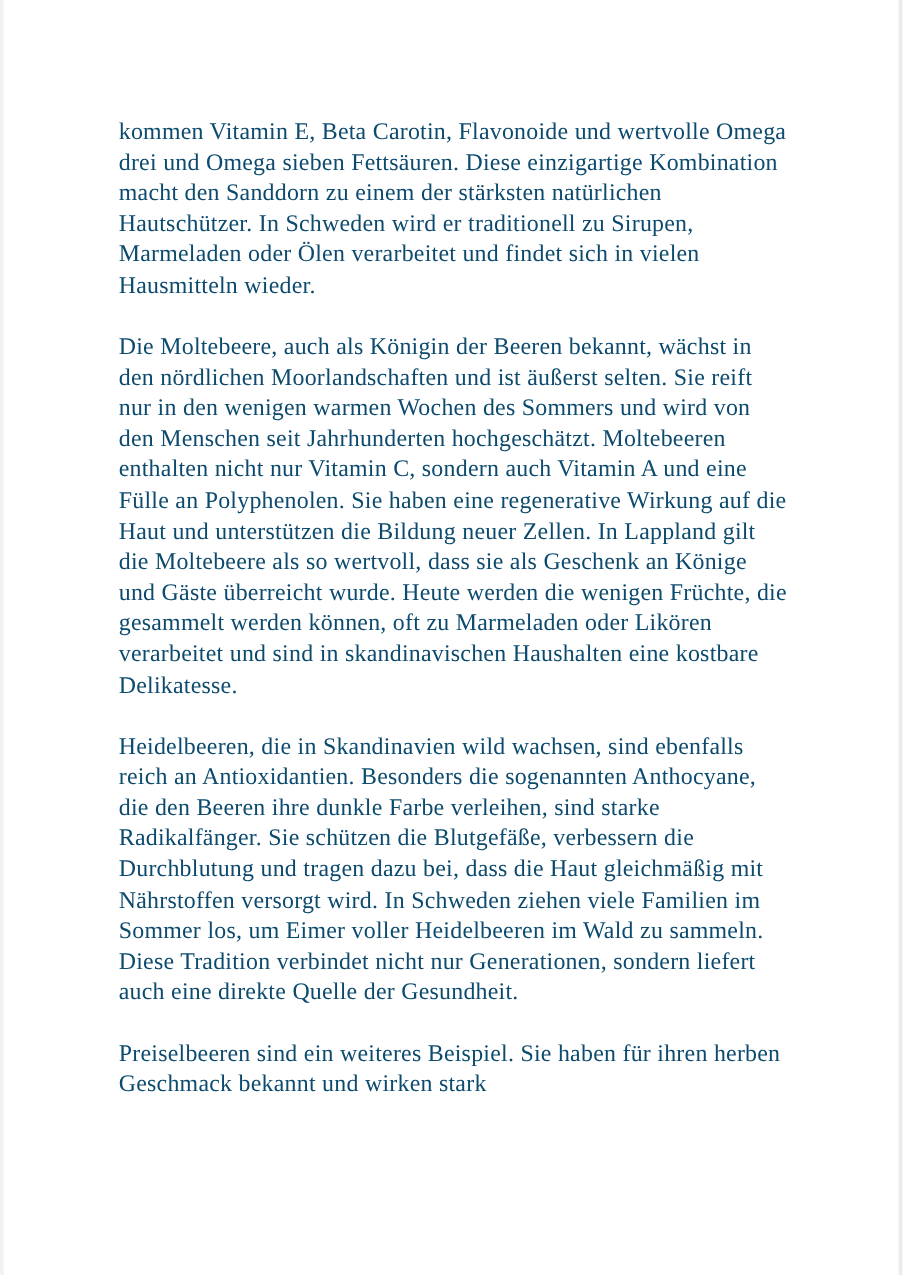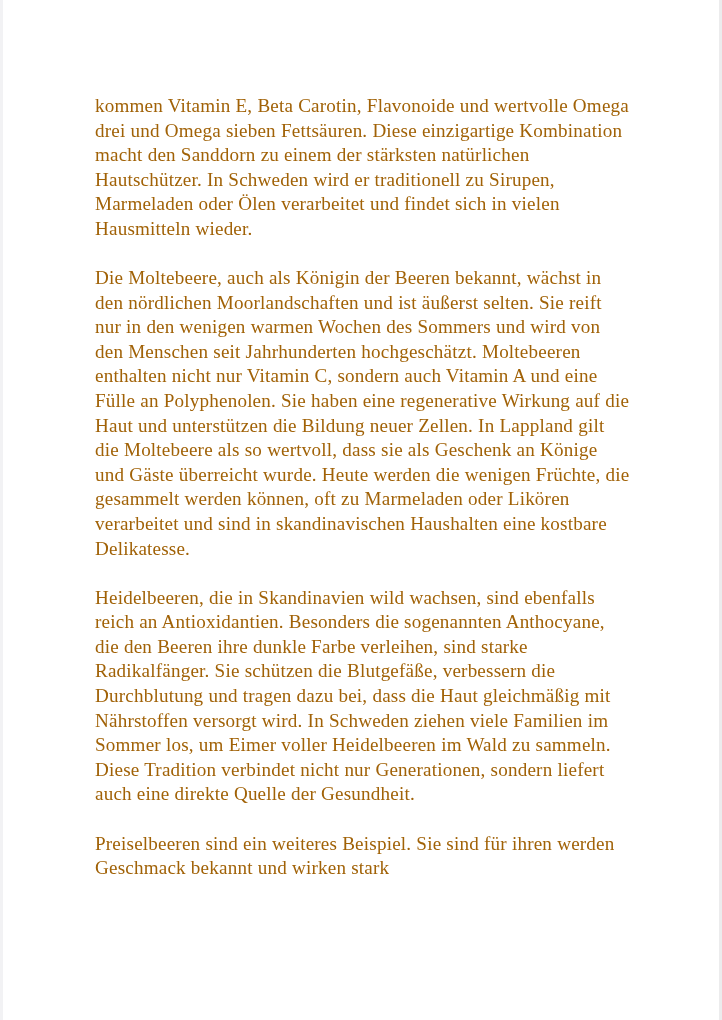--- a/index.html
+++ b/index.html
@@ -41,37 +41,37 @@
     left: 95px;
     top: 94px;
     width: 536px;
   }
 
   .paragraph {
     margin: 0 0 24.5px 0;
     font-size: 19.1px;
     line-height: 24.6px;
     text-align: left;
-    color: #a16207;
+    color: #0c4a6e;
     letter-spacing: 0.01em;
     word-spacing: 0.005em;
     white-space: pre-line;
   }
   .paragraph:last-child {
     margin-bottom: 0;
   }
 </style>
 </head>
 <body>
 
 <div class="page">
 
   <div class="page-edge left"></div>
   <div class="page-edge right"></div>
 
   <div class="text-body">
     <p class="paragraph">kommen Vitamin E, Beta Carotin, Flavonoide und wertvolle Omega drei und Omega sieben Fettsäuren. Diese einzigartige Kombination macht den Sanddorn zu einem der stärksten natürlichen Hautschützer. In Schweden wird er traditionell zu Sirupen, Marmeladen oder Ölen verarbeitet und findet sich in vielen Hausmitteln wieder.</p>
     <p class="paragraph">Die Moltebeere, auch als Königin der Beeren bekannt, wächst in den nördlichen Moorlandschaften und ist äußerst selten. Sie reift nur in den wenigen warmen Wochen des Sommers und wird von den Menschen seit Jahrhunderten hochgeschätzt. Moltebeeren enthalten nicht nur Vitamin C, sondern auch Vitamin A und eine Fülle an Polyphenolen. Sie haben eine regenerative Wirkung auf die Haut und unterstützen die Bildung neuer Zellen. In Lappland gilt die Moltebeere als so wertvoll, dass sie als Geschenk an Könige und Gäste überreicht wurde. Heute werden die wenigen Früchte, die gesammelt werden können, oft zu Marmeladen oder Likören verarbeitet und sind in skandinavischen Haushalten eine kostbare Delikatesse.</p>
     <p class="paragraph">Heidelbeeren, die in Skandinavien wild wachsen, sind ebenfalls reich an Antioxidantien. Besonders die sogenannten Anthocyane, die den Beeren ihre dunkle Farbe verleihen, sind starke Radikalfänger. Sie schützen die Blutgefäße, verbessern die Durchblutung und tragen dazu bei, dass die Haut gleichmäßig mit Nährstoffen versorgt wird. In Schweden ziehen viele Familien im Sommer los, um Eimer voller Heidelbeeren im Wald zu sammeln. Diese Tradition verbindet nicht nur Generationen, sondern liefert auch eine direkte Quelle der Gesundheit.</p>
-    <p class="paragraph">Preiselbeeren sind ein weiteres Beispiel. Sie sind für ihren werden Geschmack bekannt und wirken stark</p>
+    <p class="paragraph">Preiselbeeren sind ein weiteres Beispiel. Sie haben für ihren herben Geschmack bekannt und wirken stark</p>
   </div>
 
 </div>
 
 </body></html>

